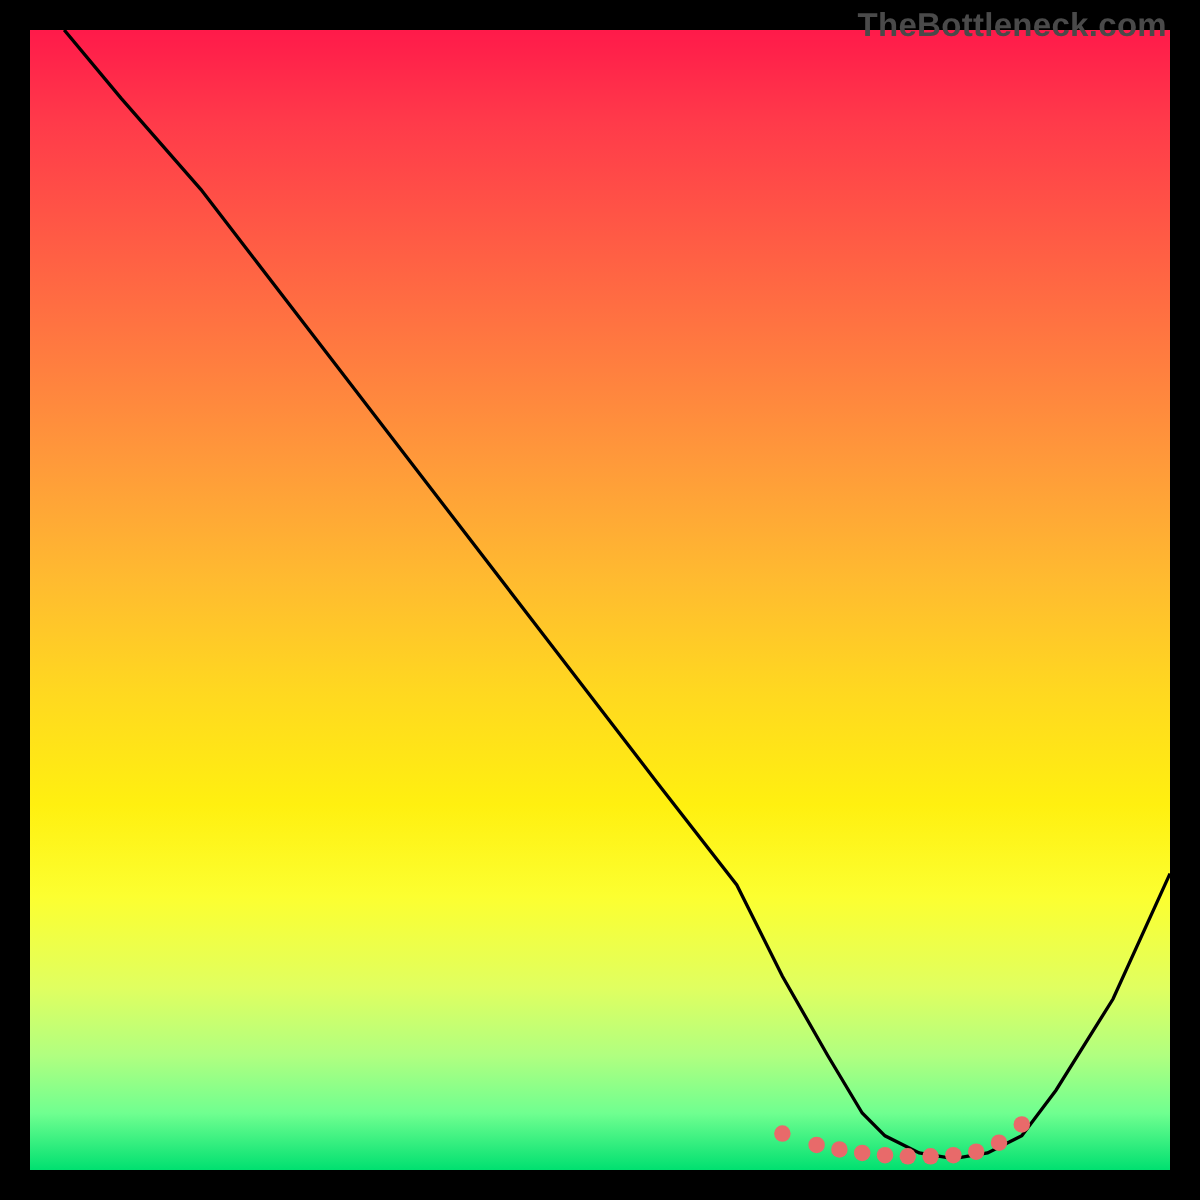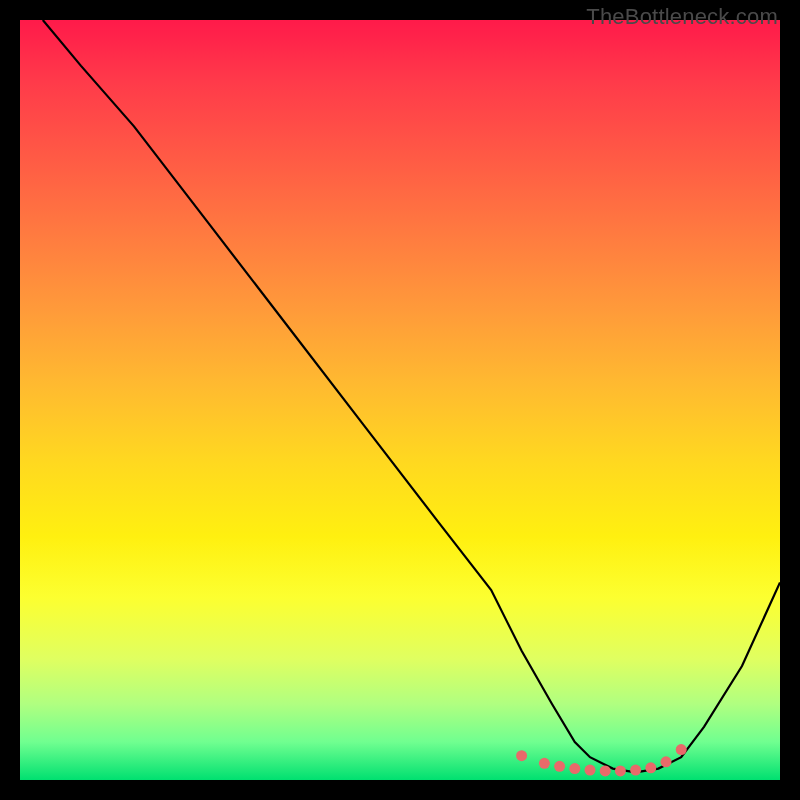--- a/index.html
+++ b/index.html
@@ -26,21 +26,21 @@
       #70ff90 95%,
       #00e070 100%
     );
   }
   .watermark {
     position: absolute;
     top: 4px;
     right: 22px;
     color: #4a4a4a;
     font-size: 22px;
-    font-weight: 400;
+    font-weight: 700;
     letter-spacing: 0.2px;
     z-index: 10;
   }
   svg.curve {
     position: absolute;
     left: 20px;
     top: 20px;
     width: 760px;
     height: 760px;
     z-index: 5;

